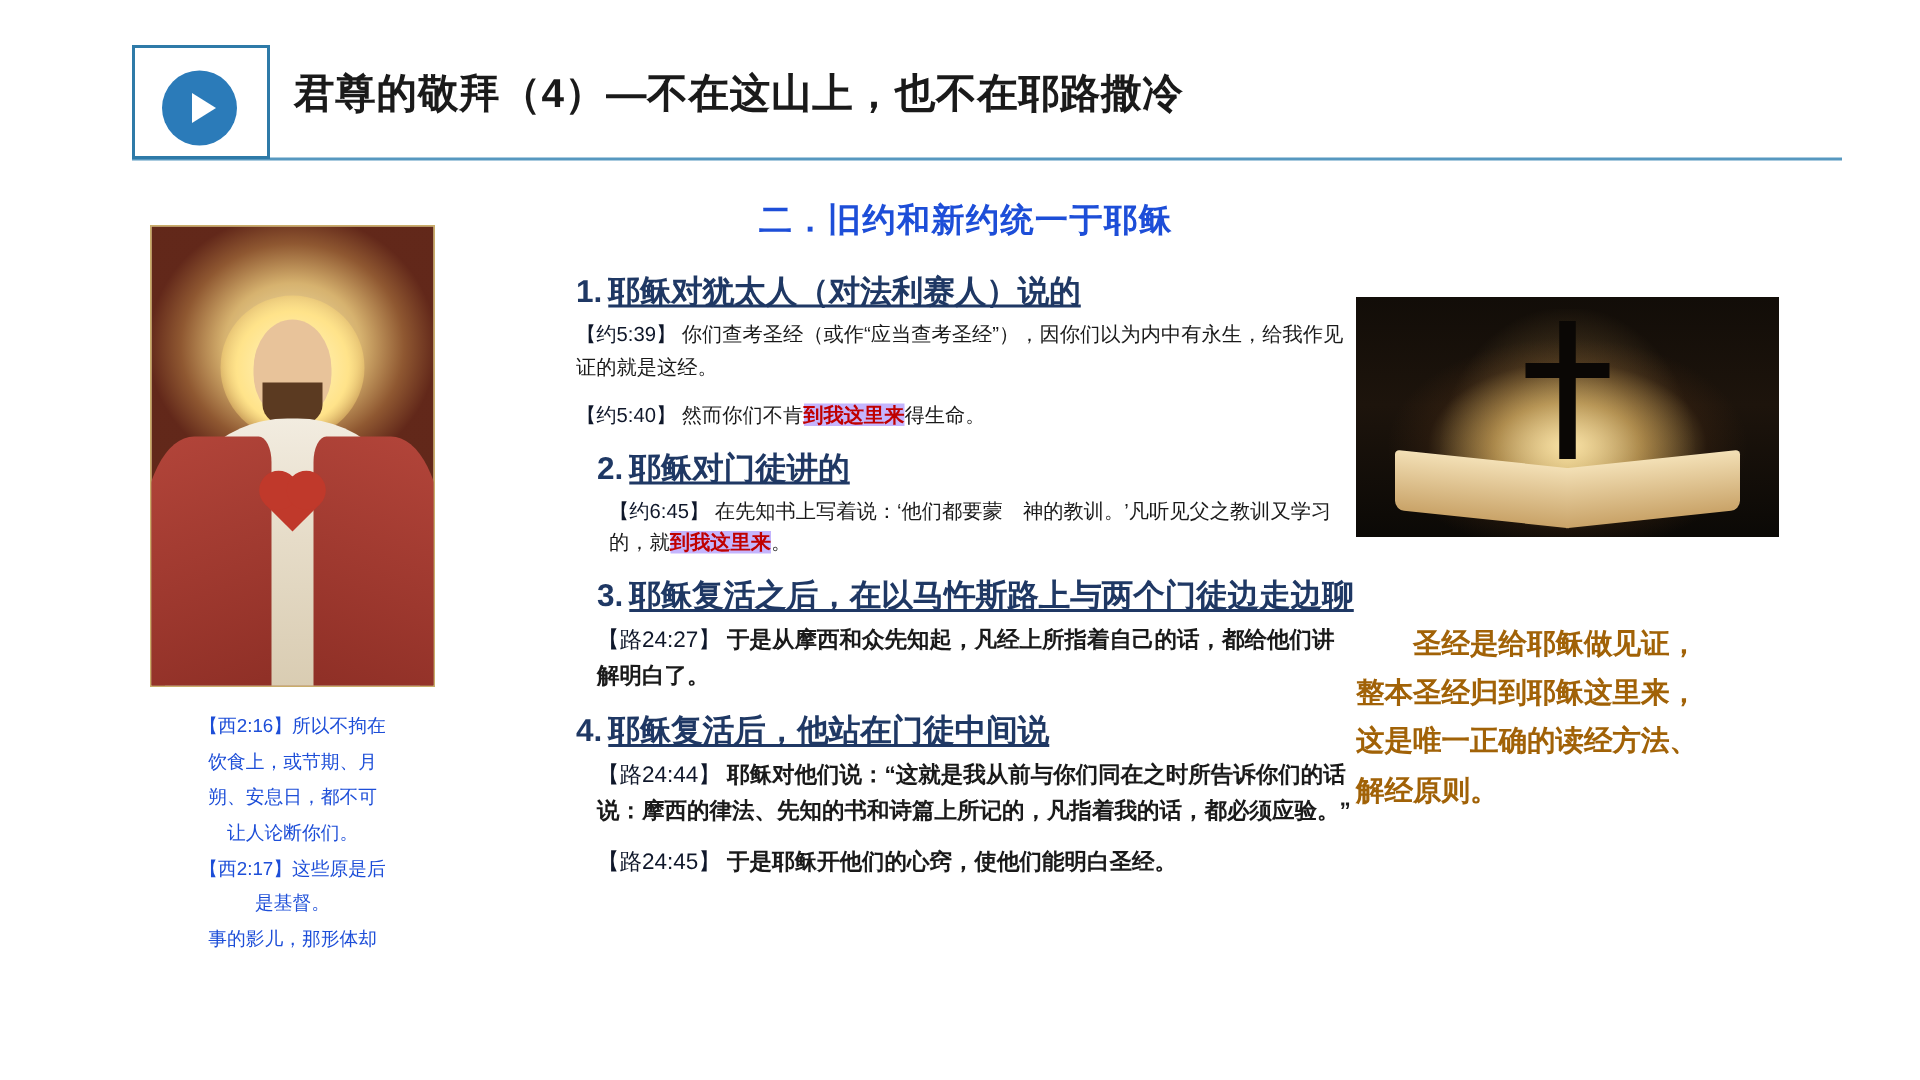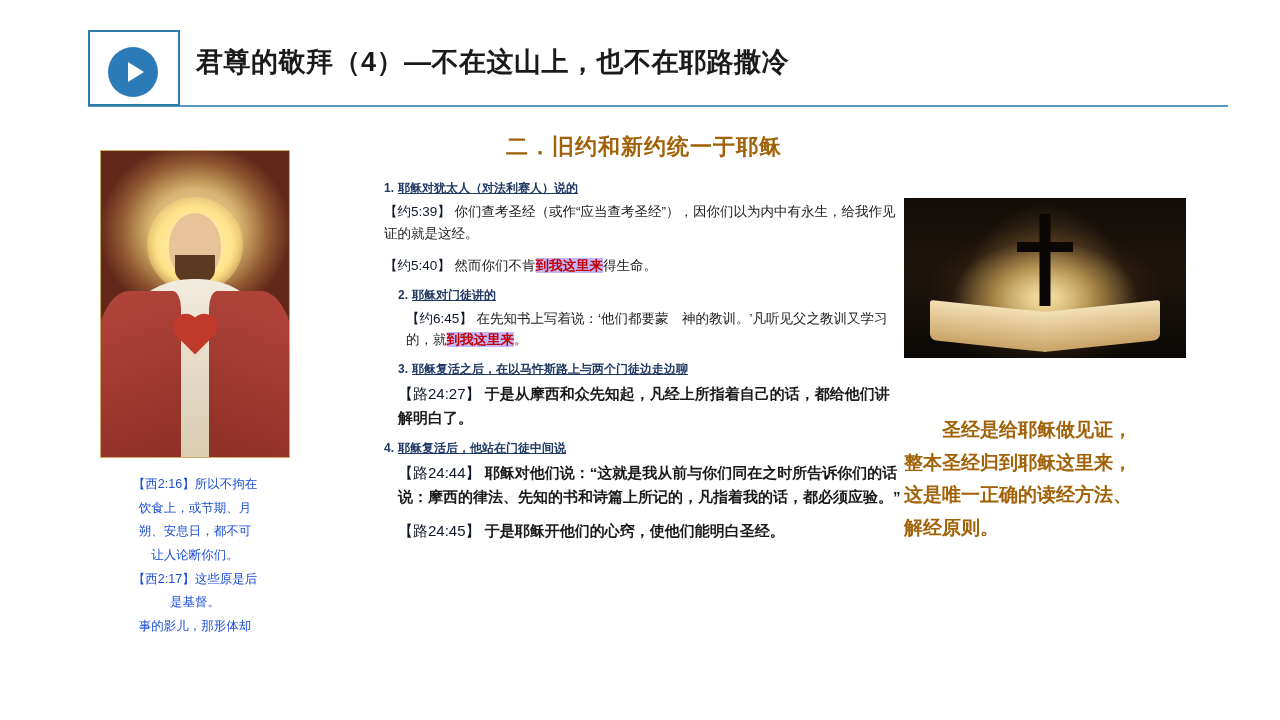--- a/index.html
+++ b/index.html
@@ -190,28 +190,28 @@
   
   .center-col {
     position: absolute;
     left: 384px;
     top: 132px;
     width: 520px;
   }
   .section-title {
     font-size: 22px;
     font-weight: bold;
-    color: #a16207;
+    color: #1d4ed8;
     text-align: center;
     margin: 0 0 18px 0;
     letter-spacing: 1px;
   }
   .point {
     margin: 0 0 4px 0;
-    font-size: 12px;
+    font-size: 21px;
     font-weight: bold;
     color: #1f3864;
   }
   .point .num { margin-right: 4px; }
   .point .txt { text-decoration: underline; }
   .verse {
     margin: 4px 0 10px 0;
     font-size: 13.5px;
     line-height: 1.62;
     color: #1a1a1a;

